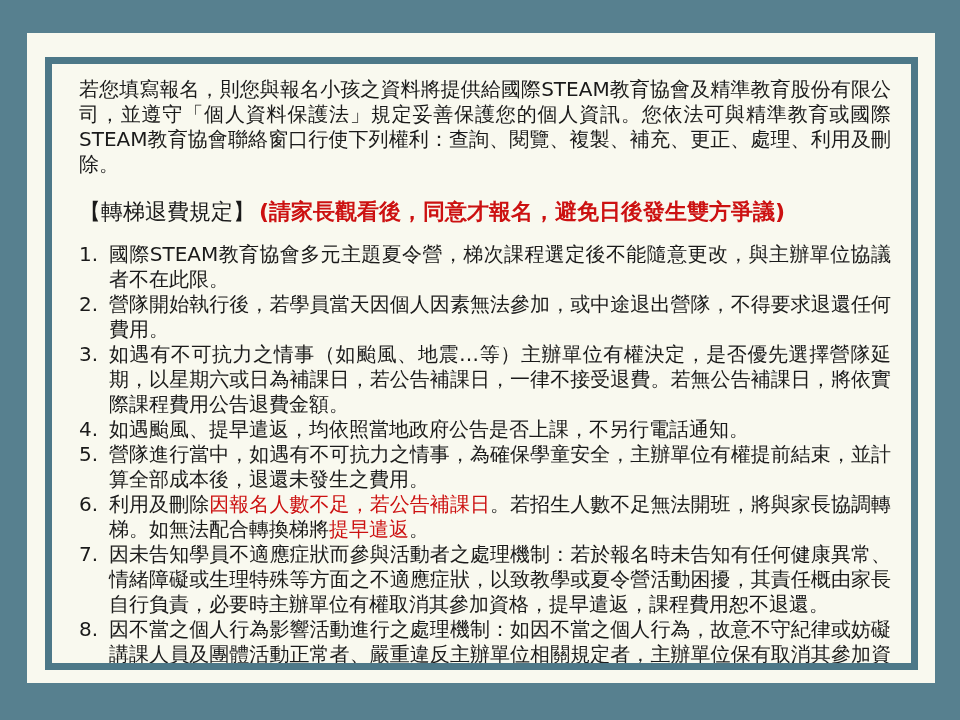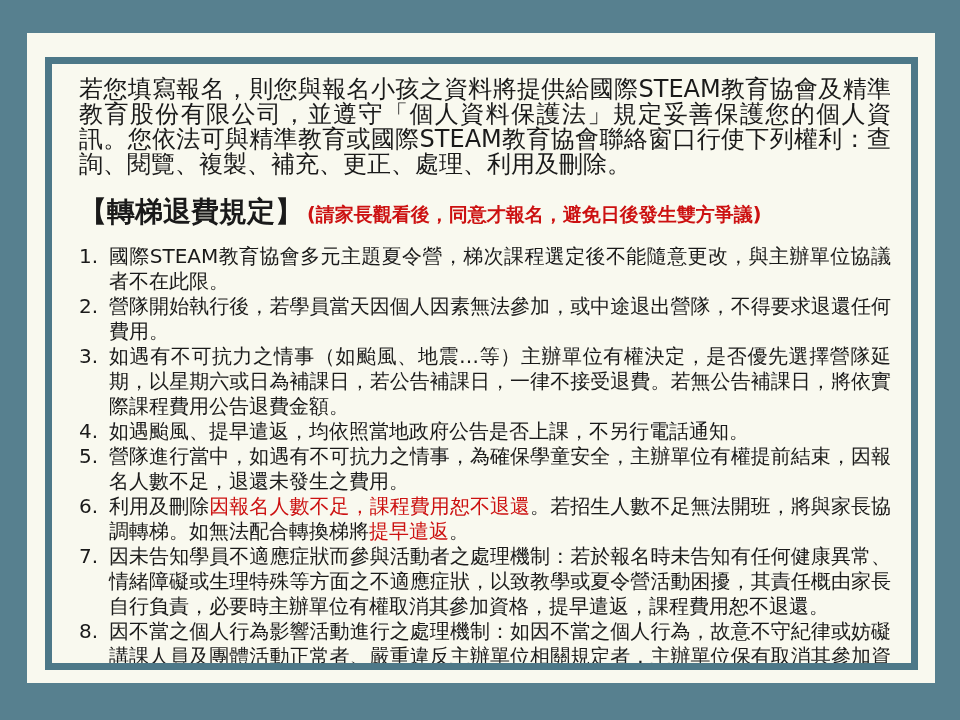--- a/index.html
+++ b/index.html
@@ -33,37 +33,37 @@
     position: absolute;
     left: 18px; top: 24px;
     width: 873px; height: 613px;
     border: 7px solid var(--inner-border);
     background: var(--content-bg);
     padding: 13px 20px 0 27px;
     overflow: hidden;
   }
   .intro {
     margin: 0;
-    font-size: 24px;
+    font-size: 20px;
     line-height: 25px;
     text-align: justify;
   }
   .heading {
     margin-top: 21px;
     margin-bottom: 14px;
     line-height: 28px;
     white-space: nowrap;
   }
   .h-title {
-    font-size: 28px;
-    font-weight: bold;
+    font-size: 22px;
+    font-weight: normal;
     color: var(--text);
   }
   .h-note {
-    font-size: 19px;
+    font-size: 22px;
     font-weight: bold;
     color: var(--accent-red);
     margin-left: 4px;
   }
   ol.rules {
     margin: 0; padding: 0;
     list-style: none;
   }
   ol.rules li {
     display: flex;
@@ -105,25 +105,25 @@
           <li>
             <span class="num">3.</span>
             <span class="body"><span>如遇有不可抗力之情事（如颱風、地震…等）主辦單位有權決定，是否優先選擇營隊延期，以星期六或日為補課日，若公告補課日，一律不接受退費。若無公告補課日，將依實際課程費用公告退費金額。</span></span>
           </li>
           <li>
             <span class="num">4.</span>
             <span class="body"><span>如遇颱風、提早遣返，均依照當地政府公告是否上課，不另行電話通知。</span></span>
           </li>
           <li>
             <span class="num">5.</span>
-            <span class="body"><span>營隊進行當中，如遇有不可抗力之情事，為確保學童安全，主辦單位有權提前結束，因報名人數不足，退還未發生之費用。</span></span>
+            <span class="body"><span>營隊進行當中，如遇有不可抗力之情事，為確保學童安全，主辦單位有權提前結束，並計算全部成本後，退還未發生之費用。</span></span>
           </li>
           <li>
             <span class="num">6.</span>
-            <span class="body"><span>利用及刪除</span><span class="red">因報名人數不足，課程費用恕不退還</span><span>。若招生人數不足無法開班，將與家長協調轉梯。如無法配合轉換梯將</span><span class="red">提早遣返</span><span>。</span></span>
+            <span class="body"><span>利用及刪除</span><span class="red">因報名人數不足，若公告補課日</span><span>。若招生人數不足無法開班，將與家長協調轉梯。如無法配合轉換梯將</span><span class="red">提早遣返</span><span>。</span></span>
           </li>
           <li>
             <span class="num">7.</span>
             <span class="body"><span>因未告知學員不適應症狀而參與活動者之處理機制：若於報名時未告知有任何健康異常、情緒障礙或生理特殊等方面之不適應症狀，以致教學或夏令營活動困擾，其責任概由家長自行負責，必要時主辦單位有權取消其參加資格，提早遣返，課程費用恕不退還。</span></span>
           </li>
           <li>
             <span class="num">8.</span>
             <span class="body"><span>因不當之個人行為影響活動進行之處理機制：如因不當之個人行為，故意不守紀律或妨礙講課人員及團體活動正常者、嚴重違反主辦單位相關規定者，主辦單位保有取消其參加資格之權利，未參與之活動費用均不退還。</span></span>
           </li>
         </ol>

